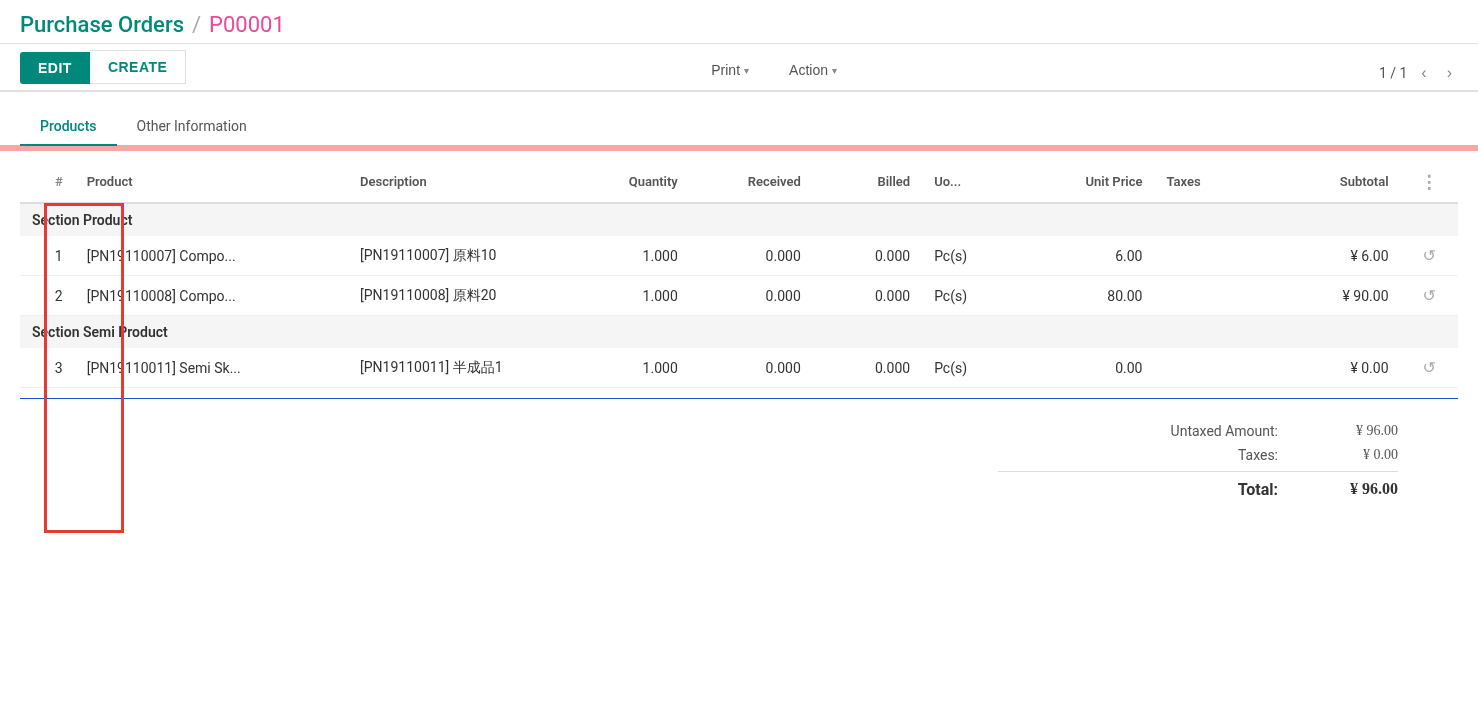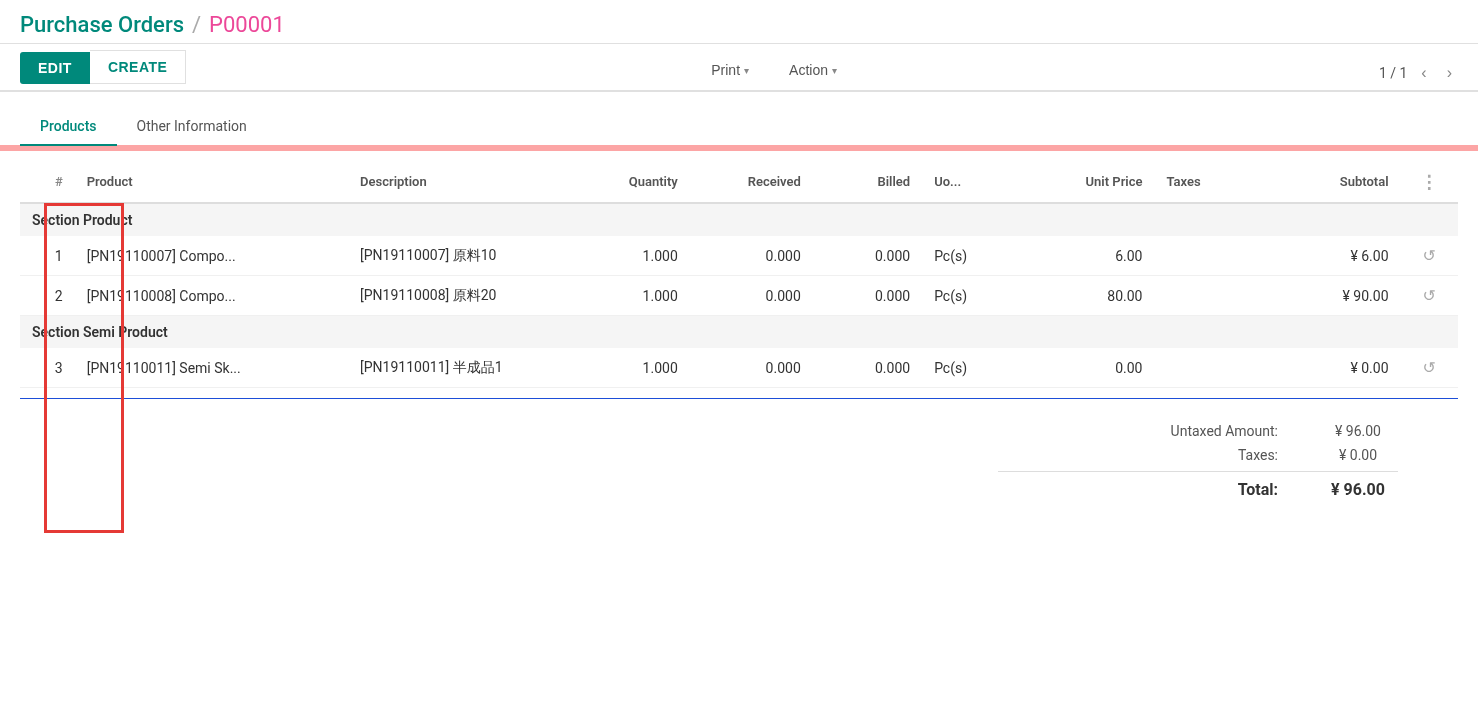--- a/index.html
+++ b/index.html
@@ -195,21 +195,21 @@
     .total-row {
       display: flex;
       justify-content: flex-end;
       gap: 40px;
       padding: 4px 0;
       font-size: 14px;
       color: #555;
       width: 400px;
     }
     .total-row .label { text-align: right; flex: 1; }
-    .total-row .value { text-align: center; min-width: 80px; }
+    .total-row .value { text-align: right; min-width: 80px; font-family: Liberation Serif, serif; }
     .total-row.grand {
       border-top: 1px solid #ddd;
       margin-top: 4px;
       padding-top: 8px;
       font-size: 16px;
       font-weight: 700;
       color: #333;
     }
   </style>
 </head>

